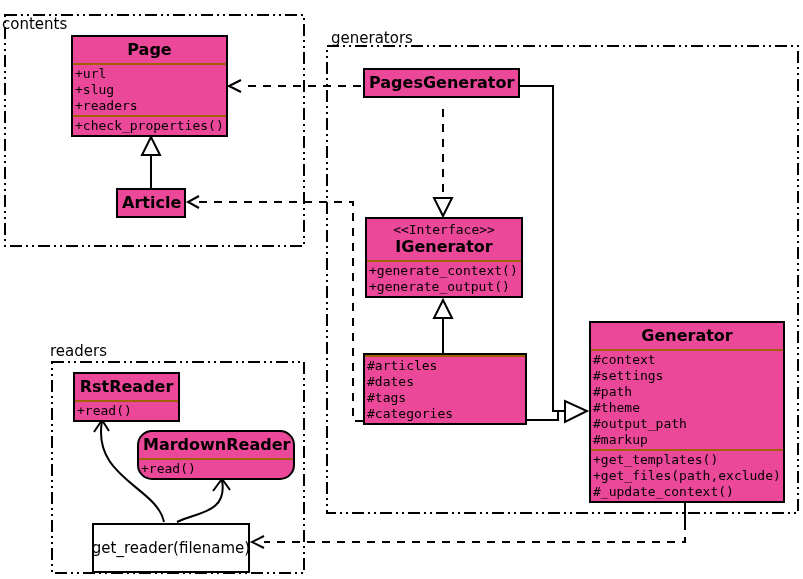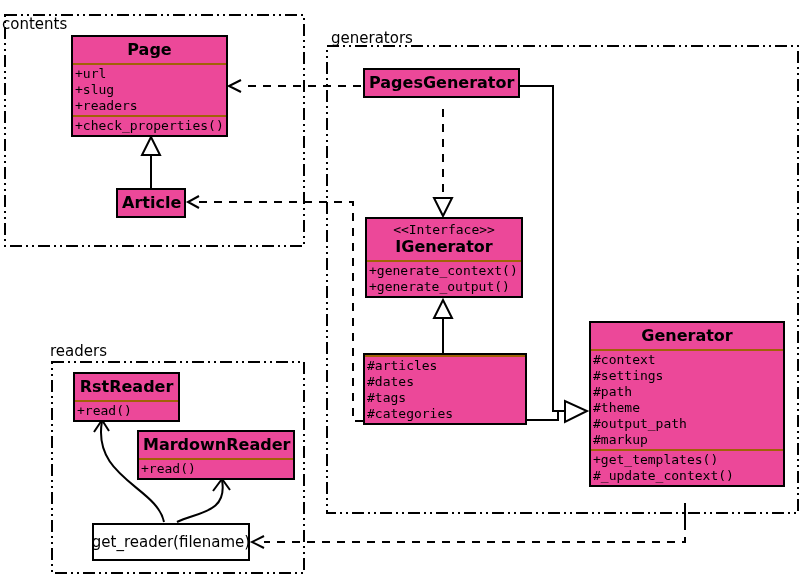--- a/index.html
+++ b/index.html
@@ -140,35 +140,36 @@
     <div class="comp">
         <div class="member">#context</div>
         <div class="member">#settings</div>
         <div class="member">#path</div>
         <div class="member">#theme</div>
         <div class="member">#output_path</div>
         <div class="member">#markup</div>
       </div>
     <div class="comp">
         <div class="member">+get_templates()</div>
+        <div class="member">+get_files(path,exclude)</div>
         <div class="member">#_update_context()</div>
       </div>
   </div>
 
   <div class="cls" style="left:73px;top:372px;width:103px;">
     <div class="title">RstReader</div>
     <div class="comp">
         <div class="member">+read()</div>
       </div>
   </div>
 
-  <div class="cls" style="left:137px;top:430px;width:154px;">
+  <div class="cls" style="left:137px;top:430px;width:154px;border-radius:15px;">
     <div class="title">MardownReader</div>
     <div class="comp">
         <div class="member">+read()</div>
       </div>
   </div>
 
-  <div class="fn-box" style="left:92px;top:523px;width:158px;height:38px;">
+  <div class="fn-box" style="left:92px;top:523px;width:158px;height:50px;">
     <span>get_reader(filename)</span>
   </div>
 
 </div>
 
 </body></html>

